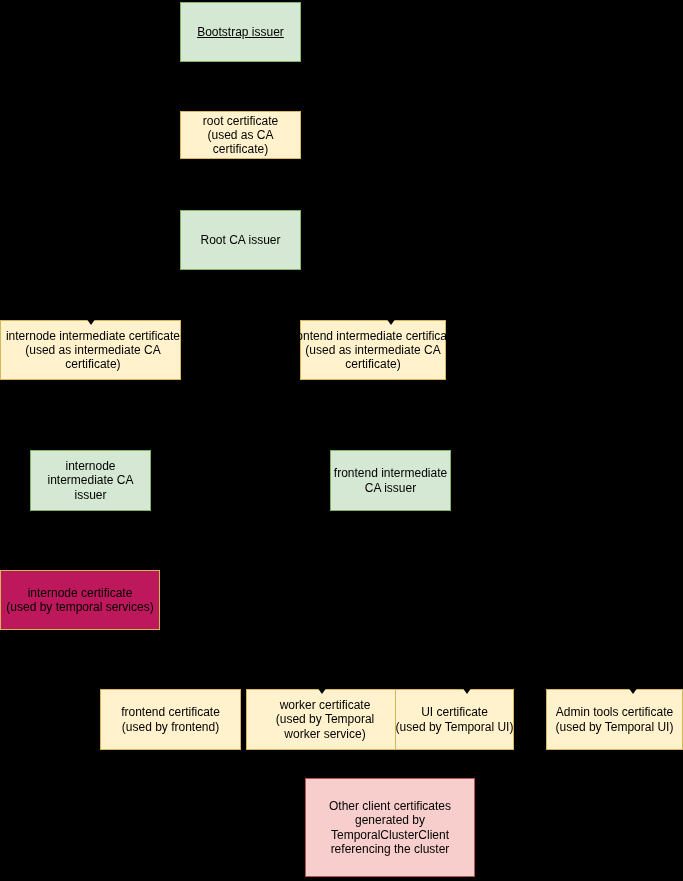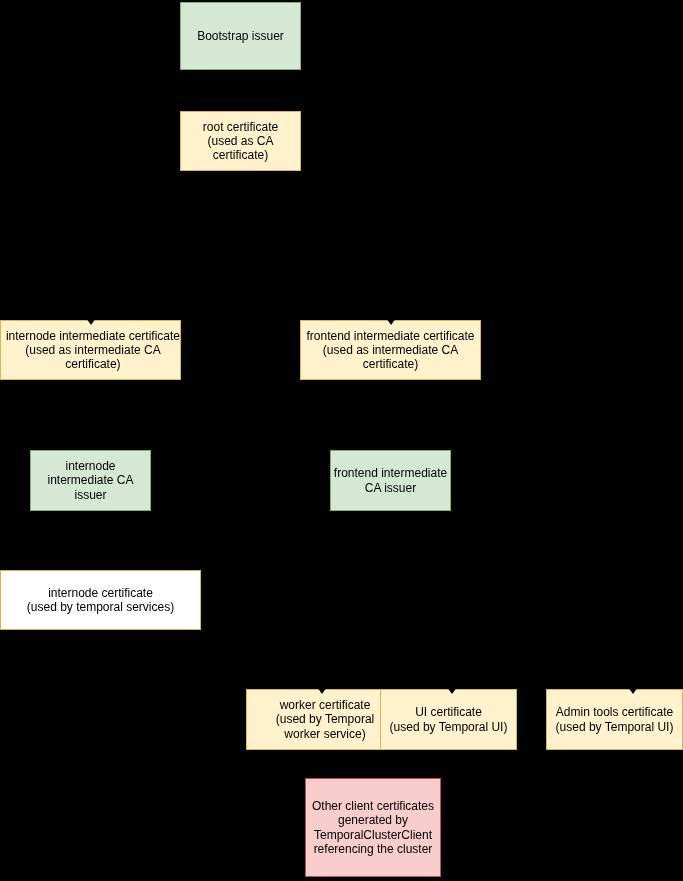--- a/index.html
+++ b/index.html
@@ -38,68 +38,75 @@
     height: 0;
     border-left: 5px solid transparent;
     border-right: 5px solid transparent;
     border-top: 7px solid #000000;
   }
 </style>
 </head>
 <body>
 
 <div id="canvas" style="background: rgb(0, 0, 0);">
-    <div class="node" style="left: 180px; top: 2px; width: 121px; height: 68px; background: rgb(213, 232, 212); border-color: rgb(130, 179, 102); color: rgb(0, 0, 0);">
+    <div class="node" style="left: 180px; top: 2px; width: 121px; height: 60px; background: rgb(213, 232, 212); border-color: rgb(130, 179, 102); color: rgb(0, 0, 0); text-decoration: underline;">
       <span class="label">Bootstrap issuer</span>
     </div>
-    <div class="node" style="left: 180px; top: 111px; width: 121px; height: 60px; background: rgb(255, 242, 204); border-color: rgb(214, 182, 86); color: rgb(0, 0, 0);">
+    <div class="node" style="left: 180px; top: 111px; width: 121px; height: 48px; background: rgb(255, 242, 204); border-color: rgb(214, 182, 86); color: rgb(0, 0, 0);">
       <span class="label">root certificate
 (used as CA
 certificate)</span>
+    </div>
+    <div class="node" style="left: 180px; top: 210px; width: 121px; height: 60px; background: rgb(213, 232, 212); border-color: rgb(130, 179, 102); color: rgb(0, 0, 0);">
+      <span class="label">Root CA issuer</span>
     </div>
     <div class="node" style="left: 0px; top: 320px; width: 181px; height: 60px; background: rgb(255, 242, 204); border-color: rgb(214, 182, 86); color: rgb(0, 0, 0); justify-content: flex-end;">
       <span class="label">internode intermediate certificate
 (used as intermediate CA
 certificate)</span>
       <div class="arrowhead" style="left: 85px;"></div>
     </div>
-    <div class="node" style="left: 300px; top: 320px; width: 181px; height: 60px; background: rgb(255, 242, 204); border-color: rgb(214, 182, 86); color: rgb(0, 0, 0);">
+    <div class="node" style="left: 300px; top: 320px; width: 146px; height: 60px; background: rgb(255, 242, 204); border-color: rgb(214, 182, 86); color: rgb(0, 0, 0);">
       <span class="label">frontend intermediate certificate
 (used as intermediate CA
 certificate)</span>
       <div class="arrowhead" style="left: 85px;"></div>
     </div>
     <div class="node" style="left: 330px; top: 450px; width: 121px; height: 61px; background: rgb(213, 232, 212); border-color: rgb(130, 179, 102); color: rgb(0, 0, 0);">
       <span class="label">frontend intermediate
 CA issuer</span>
     </div>
     <div class="node" style="left: 30px; top: 450px; width: 121px; height: 61px; background: rgb(213, 232, 212); border-color: rgb(130, 179, 102); color: rgb(0, 0, 0);">
       <span class="label">internode
 intermediate CA
 issuer</span>
     </div>
-    <div class="node" style="left: 0px; top: 570px; width: 201px; height: 60px; background: #ffffff; border-color: rgb(214, 182, 86); color: rgb(0, 0, 0);">
+    <div class="node" style="left: 0px; top: 570px; width: 160px; height: 60px; background: #be185d; border-color: rgb(214, 182, 86); color: rgb(0, 0, 0);">
       <span class="label">internode certificate
 (used by temporal services)</span>
+    </div>
+    <div class="node" style="left: 100px; top: 689px; width: 141px; height: 61px; background: rgb(255, 242, 204); border-color: rgb(214, 182, 86); color: rgb(0, 0, 0);">
+      <span class="label">frontend certificate
+(used by frontend)</span>
     </div>
     <div class="node" style="left: 246px; top: 689px; width: 158px; height: 61px; background: rgb(255, 242, 204); border-color: rgb(214, 182, 86); color: rgb(0, 0, 0);">
       <span class="label">worker certificate
 (used by Temporal
 worker service)</span>
       <div class="arrowhead" style="left: 70px;"></div>
     </div>
-    <div class="node" style="left: 380px; top: 689px; width: 137px; height: 61px; background: rgb(255, 242, 204); border-color: rgb(214, 182, 86); color: rgb(0, 0, 0);">
+    <div class="node" style="left: 395px; top: 689px; width: 119px; height: 61px; background: rgb(255, 242, 204); border-color: rgb(214, 182, 86); color: rgb(0, 0, 0);">
       <span class="label">UI certificate
 (used by Temporal UI)</span>
       <div class="arrowhead" style="left: 66px;"></div>
     </div>
     <div class="node" style="left: 546px; top: 689px; width: 137px; height: 61px; background: rgb(255, 242, 204); border-color: rgb(214, 182, 86); color: rgb(0, 0, 0);">
       <span class="label">Admin tools certificate
 (used by Temporal UI)</span>
       <div class="arrowhead" style="left: 81px;"></div>
     </div>
-    <div class="node" style="left: 305px; top: 778px; width: 136px; height: 99px; background: rgb(248, 206, 204); border-color: rgb(184, 84, 80); color: rgb(0, 0, 0);">
+    <div class="node" style="left: 305px; top: 778px; width: 170px; height: 99px; background: rgb(248, 206, 204); border-color: rgb(184, 84, 80); color: rgb(0, 0, 0);">
       <span class="label">Other client certificates
 generated by
 TemporalClusterClient
 referencing the cluster</span>
     </div>
   </div>
 
 </body></html>

